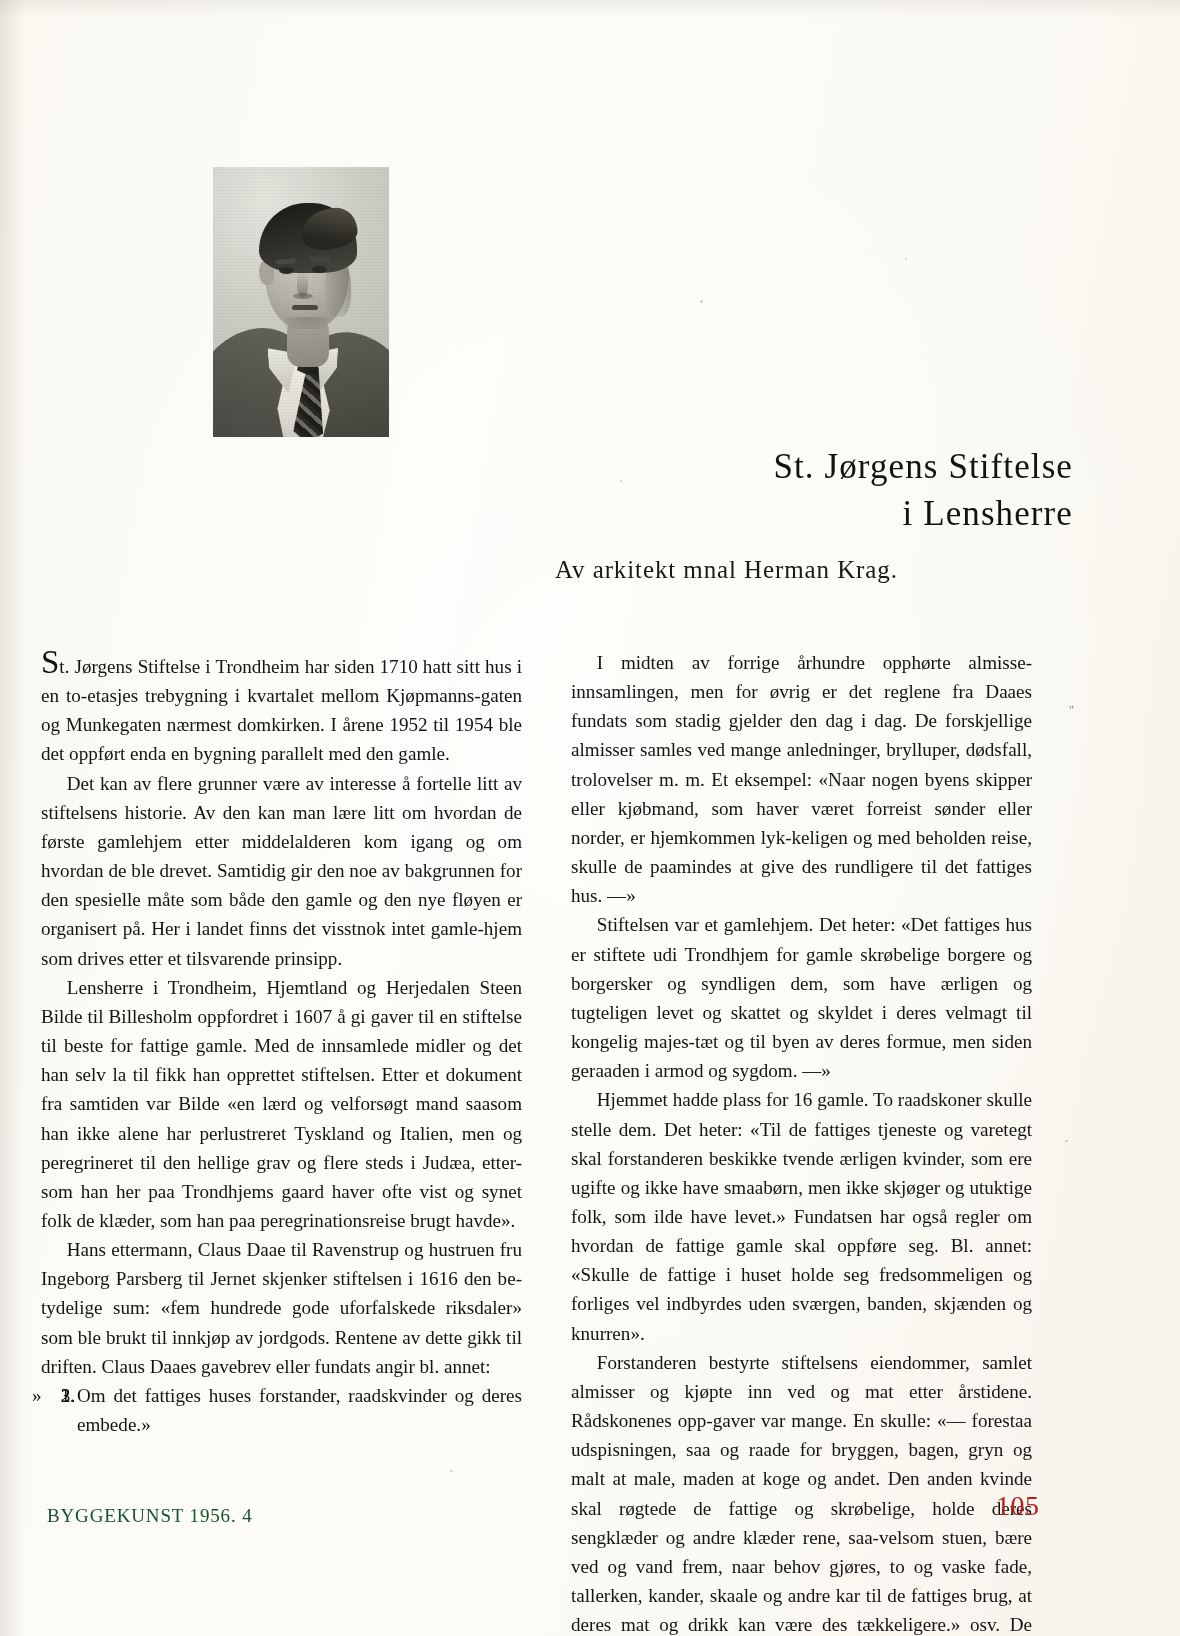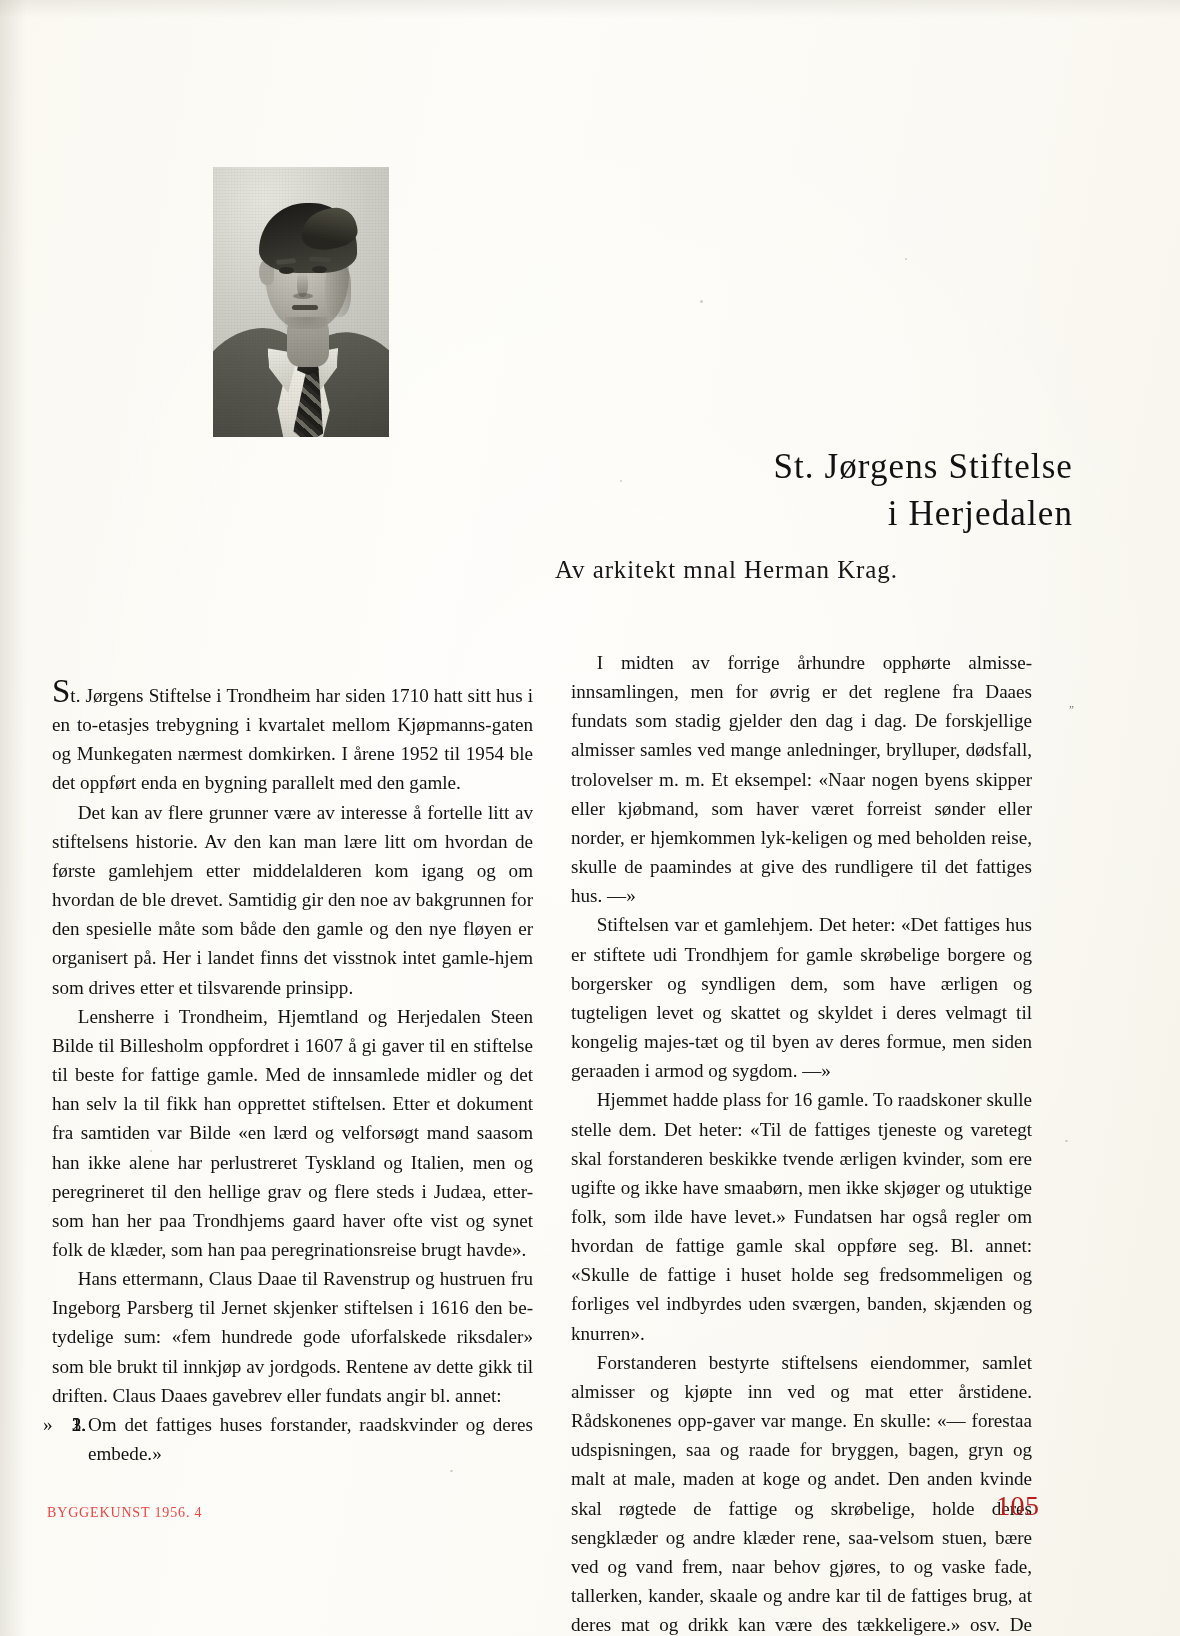--- a/index.html
+++ b/index.html
@@ -185,21 +185,21 @@
   .col {
     position: absolute;
     top: 648px;
     font-size: 19.1px;
     line-height: 29.15px;
     text-align: justify;
     text-justify: inter-word;
     color: #131313;
     hyphens: manual;
   }
-  .col-left  { left: 52px;  width: 481px; margin-top: 29px; }
+  .col-left  { left: 41px;  width: 481px; }
   .col-right { left: 571px; width: 461px; }
 
   .col p { margin: 0; text-indent: 1.35em; }
   .col p.first { text-indent: 0; }
 
   
   .dropcap {
     font-size: 33px;
     line-height: 0.9;
   }
@@ -223,23 +223,23 @@
     position: absolute;
     left: -9px;
     top: 0;
   }
 
   
   .footer-journal {
     position: absolute;
     left: 47px;
     top: 1505px;
-    font-size: 14px;
+    font-size: 19px;
     letter-spacing: 0.85px;
-    color: #ef4444;
+    color: #14532d;
   }
   .folio {
     position: absolute;
     left: 996px;
     top: 1490px;
     font-size: 28px;
     color: #b91c1c;
     letter-spacing: 0.5px;
   }
   .margin-mark {
@@ -285,21 +285,21 @@
   <div class="eye-r"></div>
   <div class="nose"></div>
   <div class="nose-sh"></div>
   <div class="mouth"></div>
   <div class="chin-sh"></div>
   <div class="photo-grain"></div>
 </div>
 
 <div class="title">
   <div>St. Jørgens Stiftelse</div>
-  <div>i Herjedalen</div>
+  <div>i Lensherre</div>
 </div>
 
 <div class="byline">Av arkitekt mnal Herman Krag.</div>
 
 <div class="margin-mark">„</div>
 
 <div class="col col-left">
   <p class="first"><span class="dropcap">S</span><span class="lead-rest">t. Jørgens Stiftelse i Trondheim har siden 1710 hatt sitt hus i en to-etasjes trebygning i kvartalet mellom Kjøpmanns-gaten og Munkegaten nærmest domkirken. I årene 1952 til 1954 ble det oppført enda en bygning parallelt med den gamle.</span></p>
   <p>Det kan av flere grunner være av interesse å fortelle litt av stiftelsens historie. Av den kan man lære litt om hvordan de første gamlehjem etter middelalderen kom igang og om hvordan de ble drevet. Samtidig gir den noe av bakgrunnen for den spesielle måte som både den gamle og den nye fløyen er organisert på. Her i landet finns det visstnok intet gamle-hjem som drives etter et tilsvarende prinsipp.</p>
   <p>Lensherre i Trondheim, Hjemtland og Herjedalen Steen Bilde til Billesholm oppfordret i 1607 å gi gaver til en stiftelse til beste for fattige gamle. Med de innsamlede midler og det han selv la til fikk han opprettet stiftelsen. Etter et dokument fra samtiden var Bilde «en lærd og velforsøgt mand saasom han ikke alene har perlustreret Tyskland og Italien, men og peregrineret til den hellige grav og flere steds i Judæa, etter-som han her paa Trondhjems gaard haver ofte vist og synet folk de klæder, som han paa peregrinationsreise brugt havde».</p>

